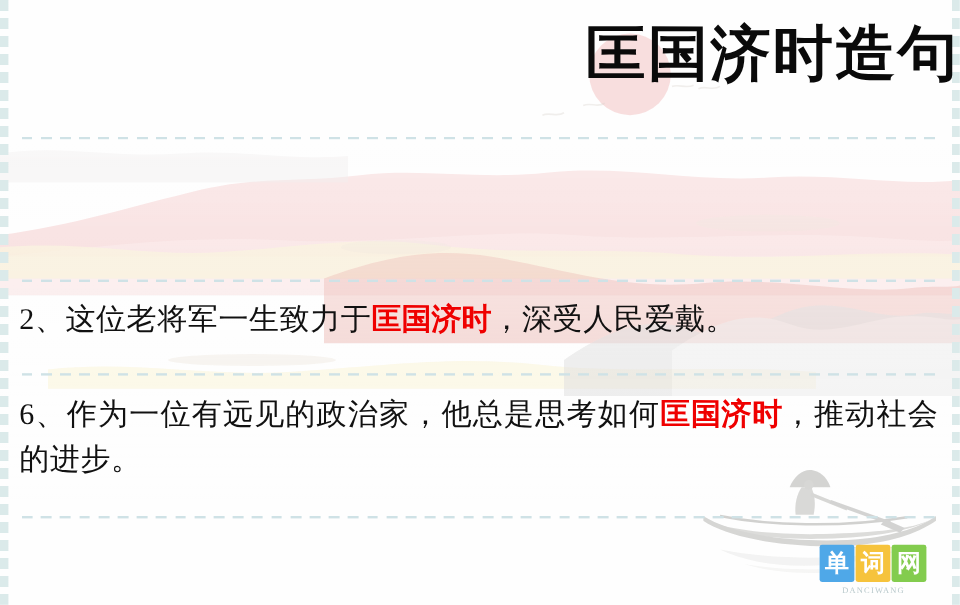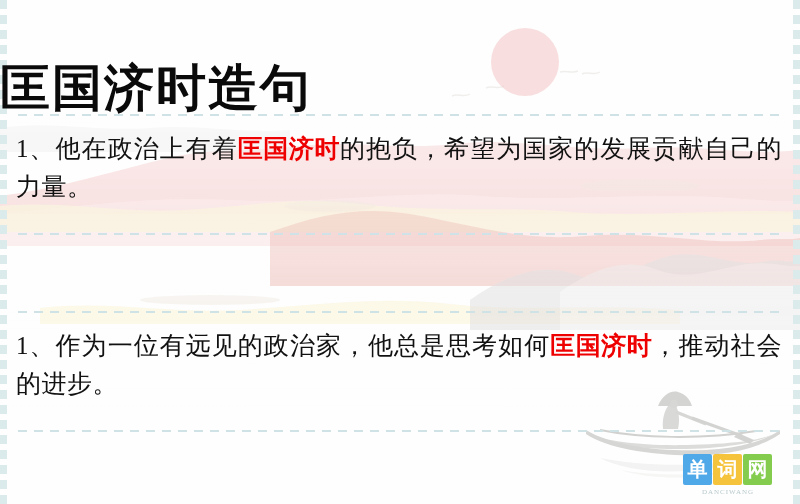--- a/index.html
+++ b/index.html
@@ -55,23 +55,22 @@
         #cfe2e6 0px, #cfe2e6 9px,
         rgba(255,255,255,0) 9px, rgba(255,255,255,0) 16px);
   }
 
   
   .title-wrap {
     position: absolute;
     top: 14px;
     left: 0;
     width: 800px;
-    text-align: left;
+    text-align: right;
     z-index: 4;
-    margin-top: 43px;
   }
   .title {
     display: inline-block;
     font-family: "DejaVu Serif", "Liberation Serif", serif;
     font-weight: 700;
     font-size: 50px;
     line-height: 1.25;
     letter-spacing: 2px;
     color: #0a0a0a;
     white-space: nowrap;
@@ -251,27 +250,27 @@
 
   <div class="rule" style="top:114px;"></div>
   <div class="rule" style="top:233px;"></div>
   <div class="rule" style="top:311px;"></div>
   <div class="rule" style="top:430px;"></div>
 
   <div class="title-wrap">
     <span class="title">匡国济时造句</span>
   </div>
 
-  <div class="sentence" style="top:130px;">
-    <span>1、他在政治上有着</span><span class="kw">匡国济时</span><span>的抱负，希望为国家的发展贡献自己的力量。</span>
-  </div>
-
+
+  <div class="sentence" style="top:248px;">
+    <span>2、这位老将军一生致力于</span><span class="kw">匡国济时</span><span>，深受人民爱戴。</span>
+  </div>
 
   <div class="sentence" style="top:327px;">
-    <span>1、作为一位有远见的政治家，他总是思考如何</span><span class="kw">匡国济时</span><span>，推动社会的进步。</span>
+    <span>6、作为一位有远见的政治家，他总是思考如何</span><span class="kw">匡国济时</span><span>，推动社会的进步。</span>
   </div>
 
   <div class="logo-block">
     <div class="logo-book">
       <span class="logo-panel p1"></span>
       <span class="logo-panel p2"></span>
       <span class="logo-panel p3"></span>
       <span class="logo-glyph g1">单</span>
       <span class="logo-glyph g2">词</span>
       <span class="logo-glyph g3">网</span>

